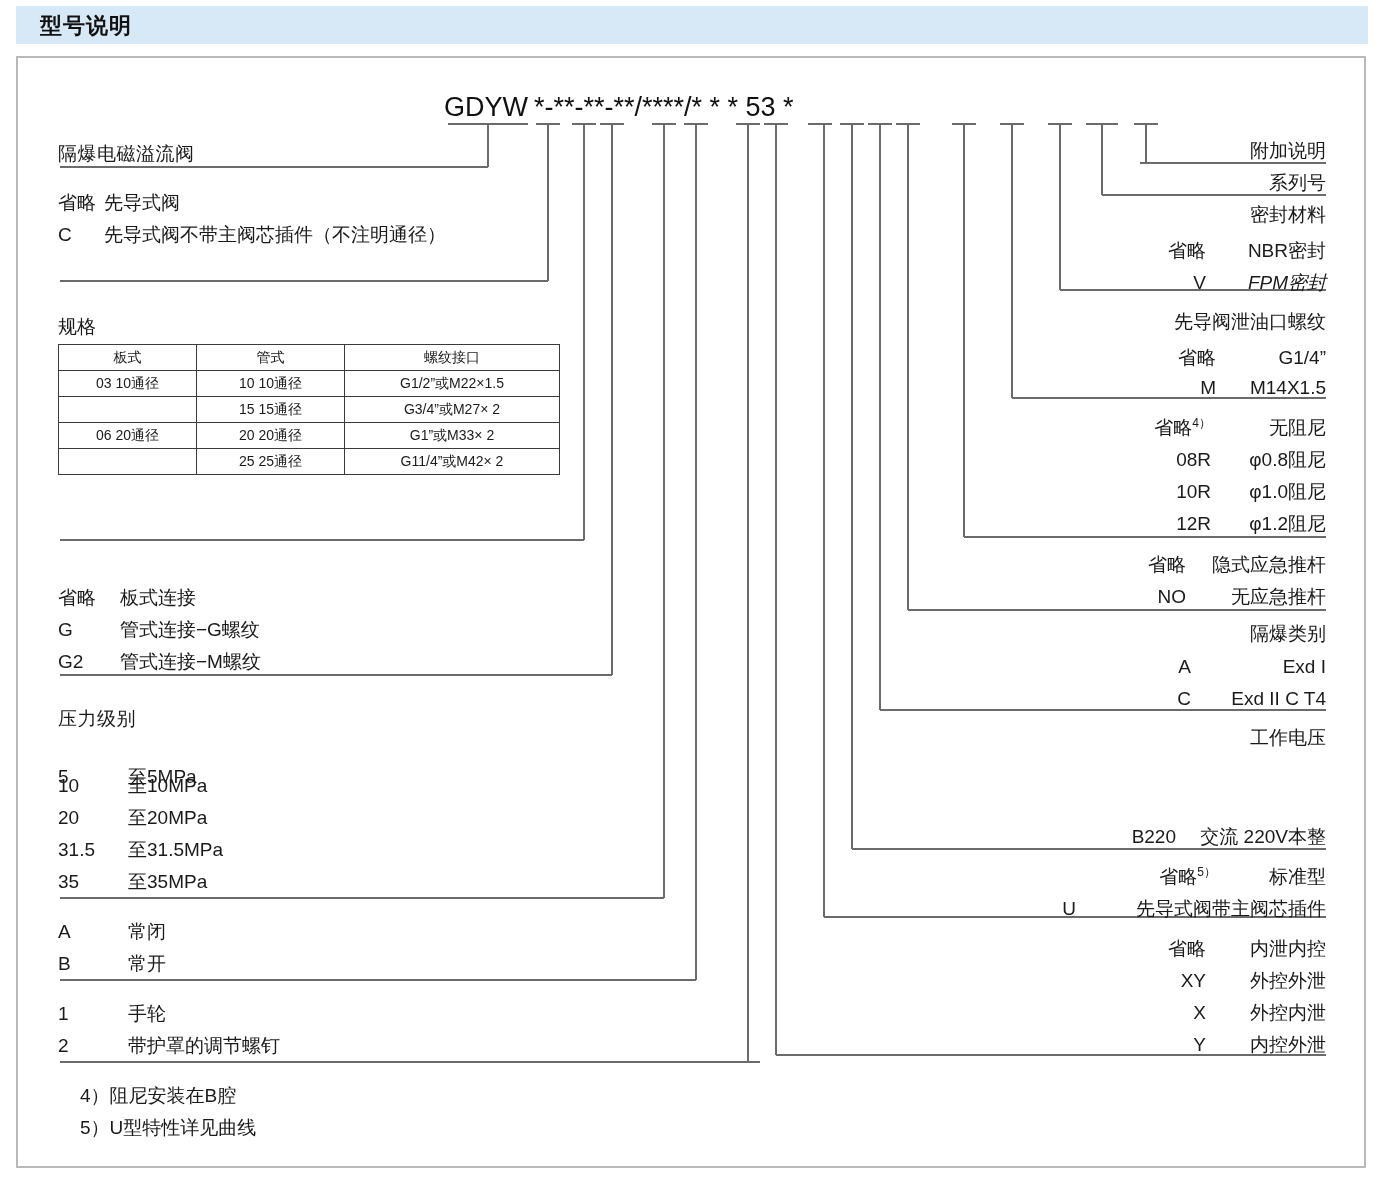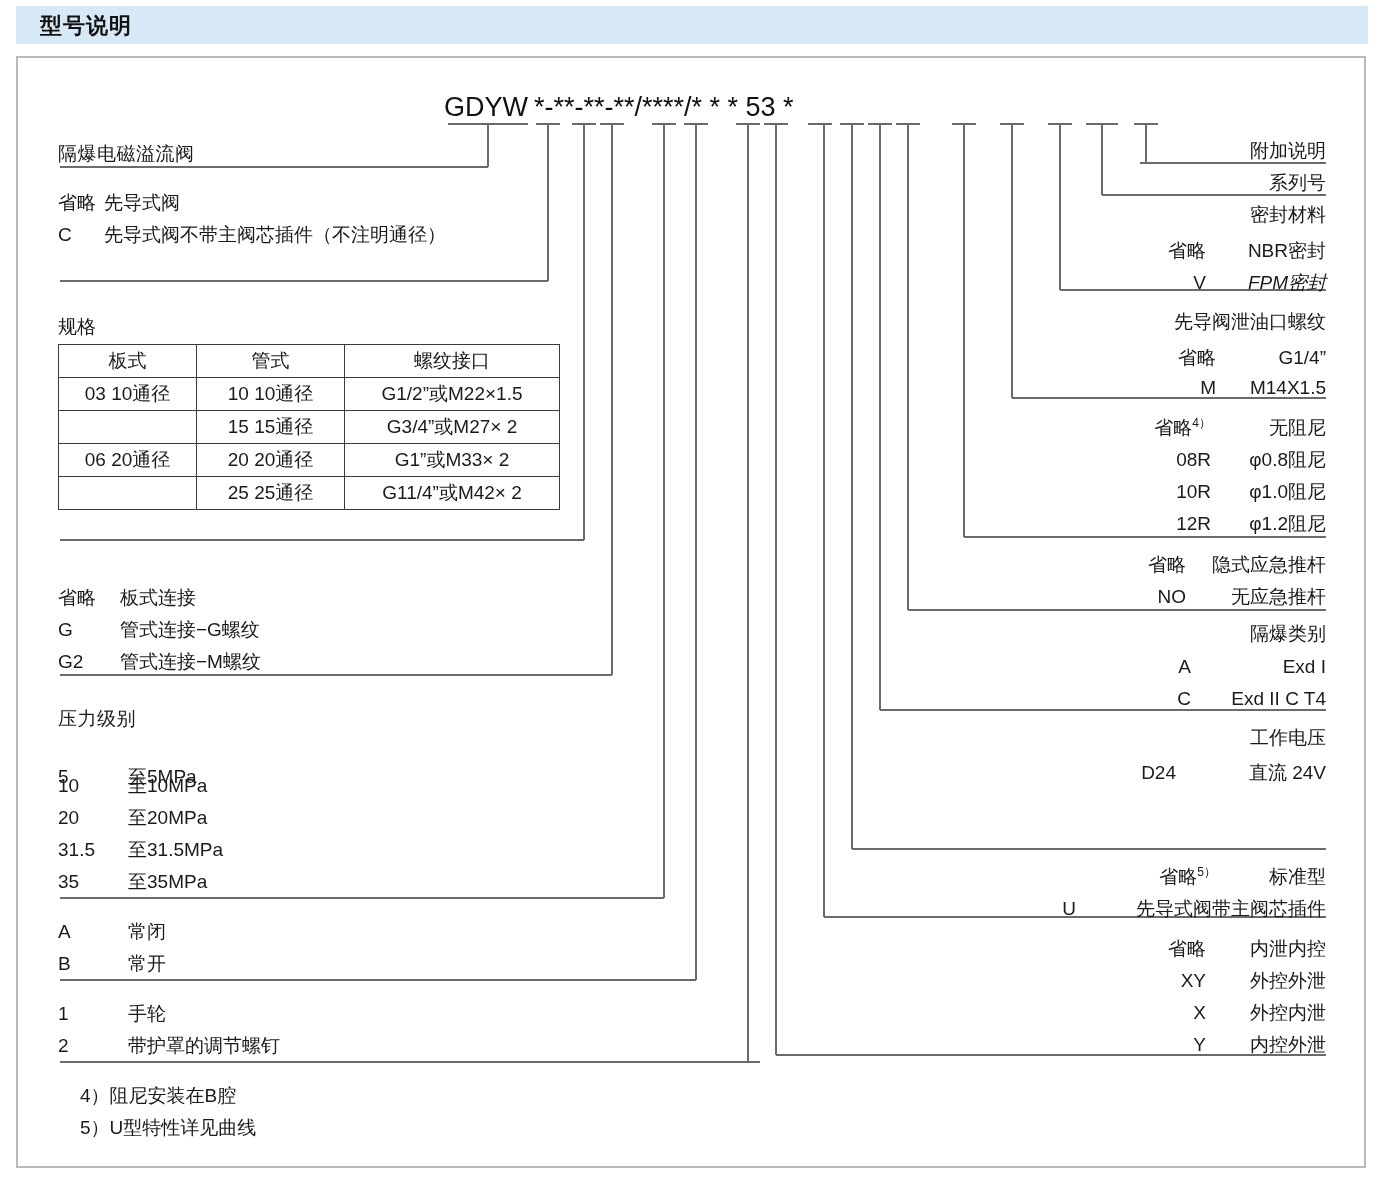--- a/index.html
+++ b/index.html
@@ -104,21 +104,21 @@
   
   .spec-title {
     position: absolute;
     left: 58px; top: 314px;
     font-size: 19px;
   }
   table.spec {
     position: absolute;
     left: 58px; top: 344px;
     border-collapse: collapse;
-    font-size: 19px;
+    font-size: 14px;
   }
   table.spec td, table.spec th {
     border: 1px solid #3a3a3a;
     padding: 3px 6px;
     text-align: center;
     font-weight: normal;
     height: 26px;
     box-sizing: border-box;
   }
   table.spec .c1 { width: 138px; }
@@ -360,22 +360,22 @@
 
   <div class="t r" style="right:58px; top:624px;">隔爆类别</div>
   <div class="rrow" style="right:58px; top:656px;">
     <span class="k" style="width:130px;">A</span><span class="v" style="width:135px;">Exd I</span>
   </div>
   <div class="rrow" style="right:58px; top:688px;">
     <span class="k" style="width:130px;">C</span><span class="v" style="width:135px;">Exd II C  T4</span>
   </div>
 
   <div class="t r" style="right:58px; top:728px;">工作电压</div>
-  <div class="rrow" style="right:58px; top:760px;">
-    <span class="k" style="width:130px;">D24</span><span class="v" style="width:150px;">直流 24V</span>
+  <div class="rrow" style="right:58px; top:824px;">
+    <span class="k" style="width:130px;">B220</span><span class="v" style="width:150px;">交流 220V本整</span>
   </div>
 
   <div class="rrow" style="right:58px; top:864px;">
     <span class="k" style="width:110px;"><span>省略</span><span class="sup">5）</span></span><span class="v" style="width:110px;">标准型</span>
   </div>
   <div class="rrow" style="right:58px; top:896px;">
     <span class="k" style="width:40px;">U</span><span class="v" style="width:250px;">先导式阀带主阀芯插件</span>
   </div>
 
   <div class="rrow" style="right:58px; top:936px;">

